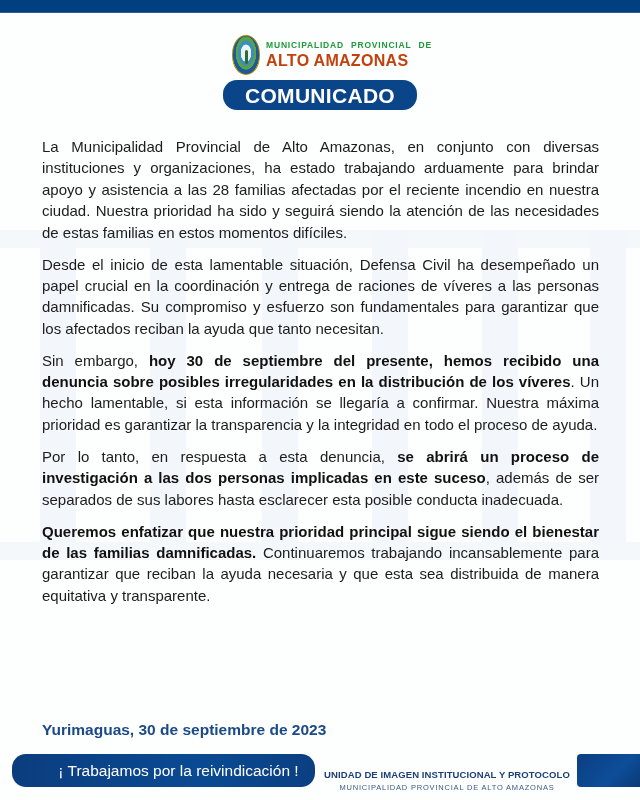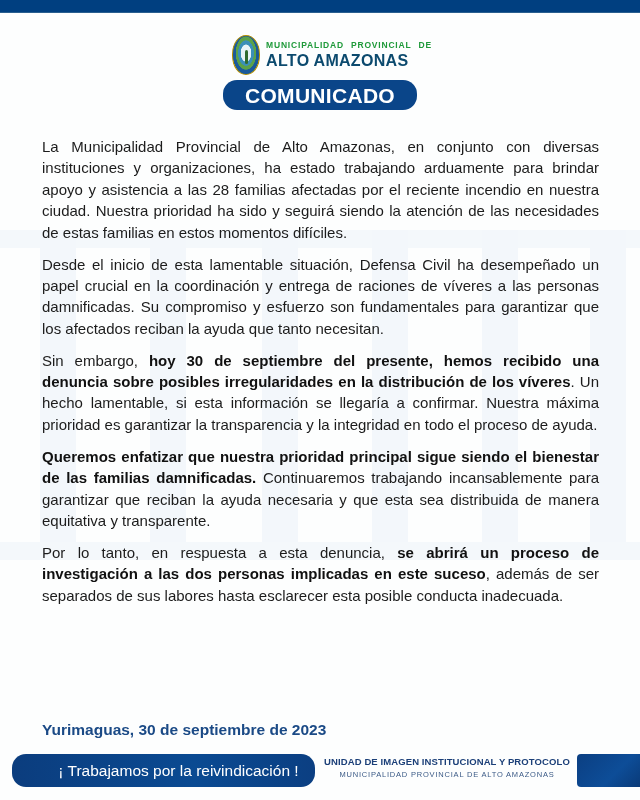--- a/index.html
+++ b/index.html
@@ -43,21 +43,21 @@
     .emblem::after {
       content: ""; position: absolute; left: 12px; top: 14px; width: 3px; height: 14px;
       background: #2f6b2f; border-radius: 2px;
     }
     .logo-text { text-align: left; line-height: 1; }
     .logo-line1 {
       font-size: 8.5px; font-weight: bold; color: #1f9a3a; letter-spacing: 0.8px;
       word-spacing: 4px;
     }
     .logo-line2 {
-      font-size: 16px; font-weight: bold; color: #0c4a6e; margin-top: 3px; letter-spacing: 0.3px;
+      font-size: 16px; font-weight: bold; color: #c2410c; margin-top: 3px; letter-spacing: 0.3px;
     }
     .title-badge {
       display: inline-block; margin-top: 2px;
       width: 194px; height: 30px; line-height: 31px;
       background: #0a4589; color: #ffffff; border-radius: 14px;
       font-size: 21px; font-weight: bold; letter-spacing: 0.3px;
     }
     .content {
       position: absolute; left: 42px; top: 136px; width: 557px;
       font-size: 15px; line-height: 21.4px; text-align: justify;
@@ -73,21 +73,21 @@
       position: absolute; left: 12px; top: 754px; width: 303px; height: 33px;
       background: linear-gradient(90deg, #0b3d7e 0%, #0a4a92 60%, #0b3f82 100%);
       border-radius: 14px;
       color: #ffffff; font-size: 15.5px; text-align: center; line-height: 34px;
       padding-left: 30px;
     }
     .footer-mid {
       position: absolute; left: 322px; top: 757px; width: 250px; text-align: center;
       line-height: 1;
     }
-    .footer-mid .l1 { font-size: 9.5px; font-weight: bold; color: #1b3f78; letter-spacing: 0.1px; }
+    .footer-mid .l1 { font-size: 9.5px; font-weight: bold; color: #1b3f78; letter-spacing: 0.1px; margin-top: 13px; }
     .footer-mid .l2 { font-size: 7.5px; color: #3b5a86; margin-top: 4px; letter-spacing: 0.8px; }
     .footer-right {
       position: absolute; left: 577px; top: 754px; width: 63px; height: 33px;
       background: linear-gradient(135deg, #0b3f82 0%, #0d4d98 60%, #0a3a78 100%);
       border-radius: 4px 0 0 4px;
     }
   </style>
 </head>
 <body>
 
@@ -119,24 +119,24 @@
   <p>
     <span>La Municipalidad Provincial de Alto Amazonas, en conjunto con diversas instituciones y organizaciones, ha estado trabajando arduamente para brindar apoyo y asistencia a las 28 familias afectadas por el reciente incendio en nuestra ciudad. Nuestra prioridad ha sido y seguirá siendo la atención de las necesidades de estas familias en estos momentos difíciles.</span>
   </p>
   <p>
     <span>Desde el inicio de esta lamentable situación, Defensa Civil ha desempeñado un papel crucial en la coordinación y entrega de raciones de víveres a las personas damnificadas. Su compromiso y esfuerzo son fundamentales para garantizar que los afectados reciban la ayuda que tanto necesitan.</span>
   </p>
   <p>
     <span>Sin embargo, </span><b>hoy 30 de septiembre del presente, hemos recibido una denuncia sobre posibles irregularidades en la distribución de los víveres</b><span>. Un hecho lamentable, si esta información se llegaría a confirmar. Nuestra máxima prioridad es garantizar la transparencia y la integridad en todo el proceso de ayuda.</span>
   </p>
   <p>
-    <b>Queremos enfatizar que nuestra prioridad principal sigue siendo el bienestar de las familias damnificadas.</b><span> Continuaremos trabajando incansablemente para garantizar que reciban la ayuda necesaria y que esta sea distribuida de manera equitativa y transparente.</span>
+    <span>Por lo tanto, en respuesta a esta denuncia, </span><b>se abrirá un proceso de investigación a las dos personas implicadas en este suceso</b><span>, además de ser separados de sus labores hasta esclarecer esta posible conducta inadecuada.</span>
   </p>
   <p>
-    <span>Por lo tanto, en respuesta a esta denuncia, </span><b>se abrirá un proceso de investigación a las dos personas implicadas en este suceso</b><span>, además de ser separados de sus labores hasta esclarecer esta posible conducta inadecuada.</span>
+    <b>Queremos enfatizar que nuestra prioridad principal sigue siendo el bienestar de las familias damnificadas.</b><span> Continuaremos trabajando incansablemente para garantizar que reciban la ayuda necesaria y que esta sea distribuida de manera equitativa y transparente.</span>
   </p>
 </div>
 
 <div class="signoff">Yurimaguas, 30 de septiembre de 2023</div>
 
 <div class="footer-left">¡ Trabajamos por la reivindicación !</div>
 <div class="footer-mid">
   <div class="l1">UNIDAD DE IMAGEN INSTITUCIONAL Y PROTOCOLO</div>
   <div class="l2">MUNICIPALIDAD PROVINCIAL DE ALTO AMAZONAS</div>
 </div>

